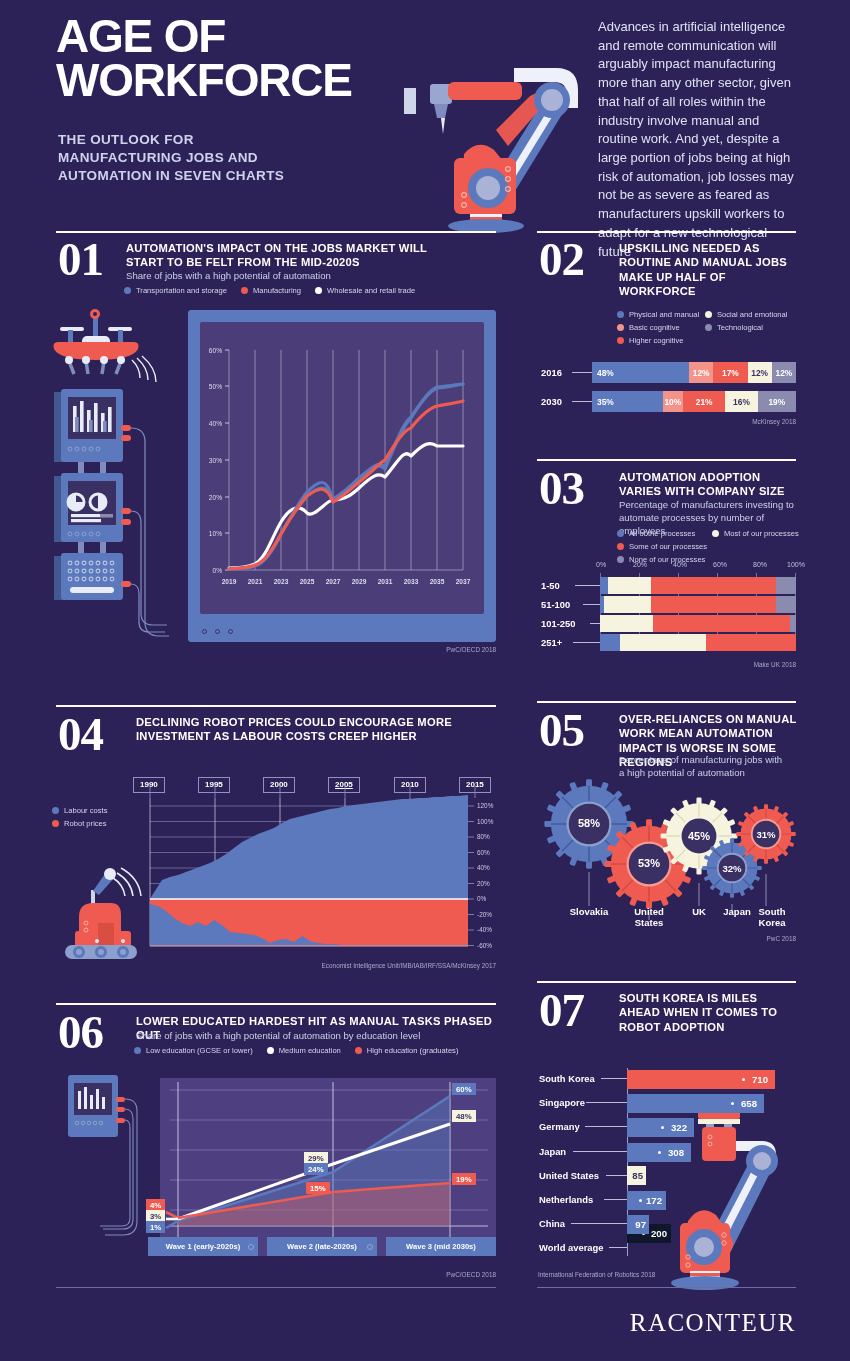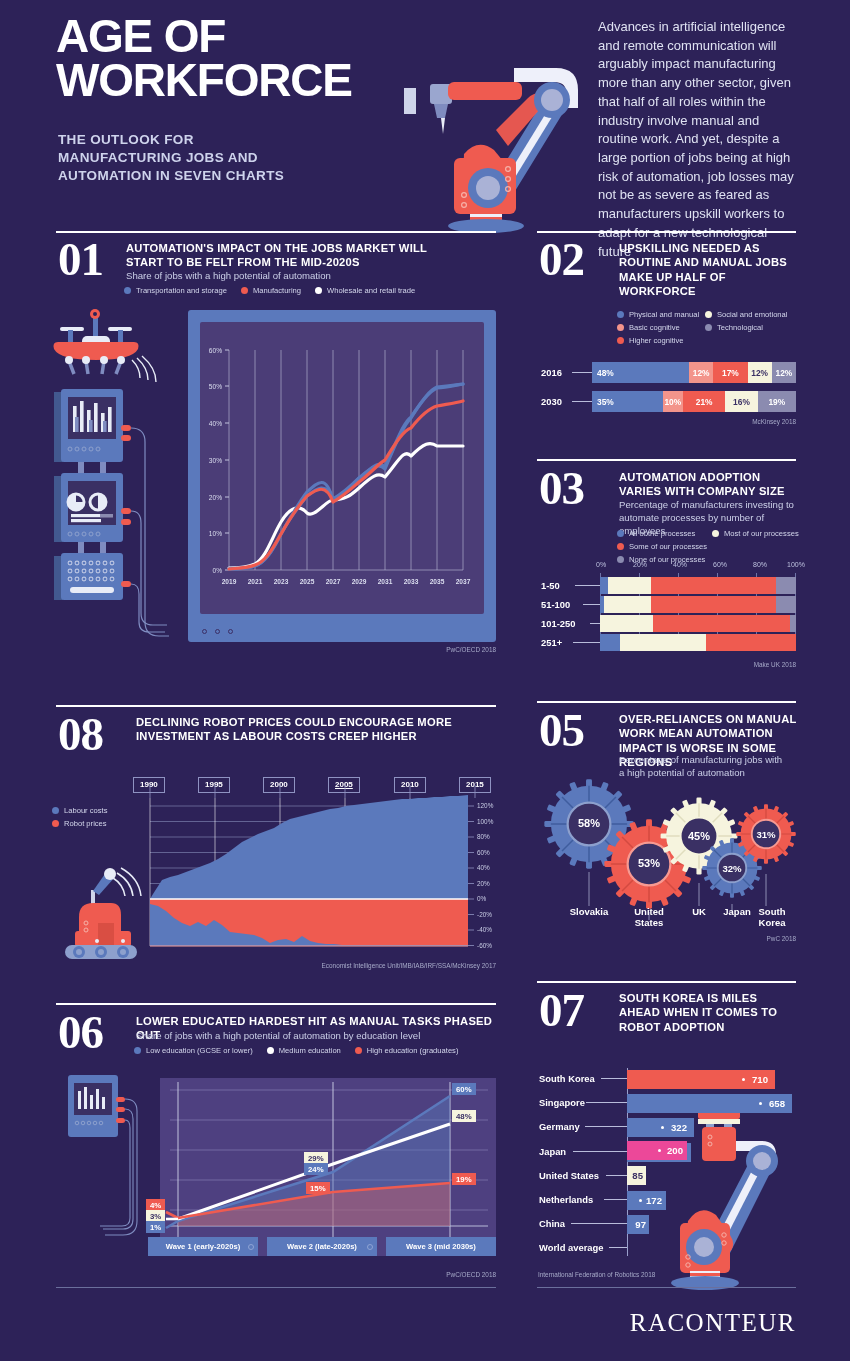--- a/index.html
+++ b/index.html
@@ -506,21 +506,21 @@
   <div class="catlbl" style="left:541px; top:637px;">251+</div>
   <div class="leader" style="left:573px; top:642px; width:27px;"></div>
   <div class="bar3" style="left:600px; top:634px; width:196px;">
     <span style="width:10%; background:#5b79bc"></span>
     <span style="width:44%; background:#f6f4de"></span>
     <span style="width:46%; background:#ef5b50"></span>
   </div>
   <div class="source" style="left:656px; top:661px; width:140px;">Make UK 2018</div>
 
   <div class="rule" style="left:56px; top:705px; width:440px;"></div>
-  <div class="secnum" style="left:58px; top:711px;">08</div>
+  <div class="secnum" style="left:58px; top:711px;">04</div>
   <div class="sectitle" style="left:136px; top:715px; width:330px;">DECLINING ROBOT PRICES COULD ENCOURAGE MORE INVESTMENT AS LABOUR COSTS CREEP HIGHER</div>
 
   <div class="legend" style="left:52px; top:806px; width:96px; display:block;">
     <div class="li">
       <span class="dot" style="background:#5b79bc"></span>
       <span class="lgl">Labour costs</span>
     </div>
     <div class="li">
       <span class="dot" style="background:#ef5b50"></span>
       <span class="lgl">Robot prices</span>
@@ -942,42 +942,42 @@
 
   <div class="r7lbl" style="left:539px; top:1073px;">South Korea</div>
   <div class="leader" style="left:601px; top:1078px; width:27px;"></div>
   <div class="b7" style="left:627px; top:1070px; width:148px; background:#ef5b50; z-index:3;">
     <span class="nub"></span>
     <span class="v">710</span>
   </div>
 
   <div class="r7lbl" style="left:539px; top:1097px;">Singapore</div>
   <div class="leader" style="left:586px; top:1102px; width:42px;"></div>
-  <div class="b7" style="left:627px; top:1094px; width:165px; background:#5b79bc; z-index:3;">
+  <div class="b7" style="left:627px; top:1094px; width:137px; background:#5b79bc; z-index:3;">
     <span class="nub"></span>
     <span class="v">658</span>
   </div>
 
   <div class="r7lbl" style="left:539px; top:1121px;">Germany</div>
   <div class="leader" style="left:585px; top:1126px; width:43px;"></div>
   <div class="b7" style="left:627px; top:1118px; width:67px; background:#5b79bc; z-index:3;">
     <span class="nub"></span>
     <span class="v">322</span>
   </div>
 
   <div class="r7lbl" style="left:539px; top:1146px;">Japan</div>
   <div class="leader" style="left:573px; top:1151px; width:55px;"></div>
   <div class="b7" style="left:627px; top:1143px; width:64px; background:#5b79bc; z-index:3;">
     <span class="nub"></span>
     <span class="v">308</span>
   </div>
 
   <div class="r7lbl" style="left:539px; top:1170px;">United States</div>
   <div class="leader" style="left:606px; top:1175px; width:22px;"></div>
-  <div class="b7" style="left:627px; top:1141px; width:60px; background:#ec4899; z-index:3;">
+  <div class="b7" style="left:627px; top:1224px; width:44px; background:#0f172a; z-index:3;">
     <span class="nub" style="right:26px"></span>
     <span class="v" style="padding-right:4px">200</span>
   </div>
 
   <div class="r7lbl" style="left:539px; top:1194px;">Netherlands</div>
   <div class="leader" style="left:604px; top:1199px; width:24px;"></div>
   <div class="b7" style="left:627px; top:1191px; width:39px; background:#5b79bc; z-index:3;">
     <span class="nub" style="right:24px"></span>
     <span class="v" style="padding-right:4px">172</span>
   </div>

